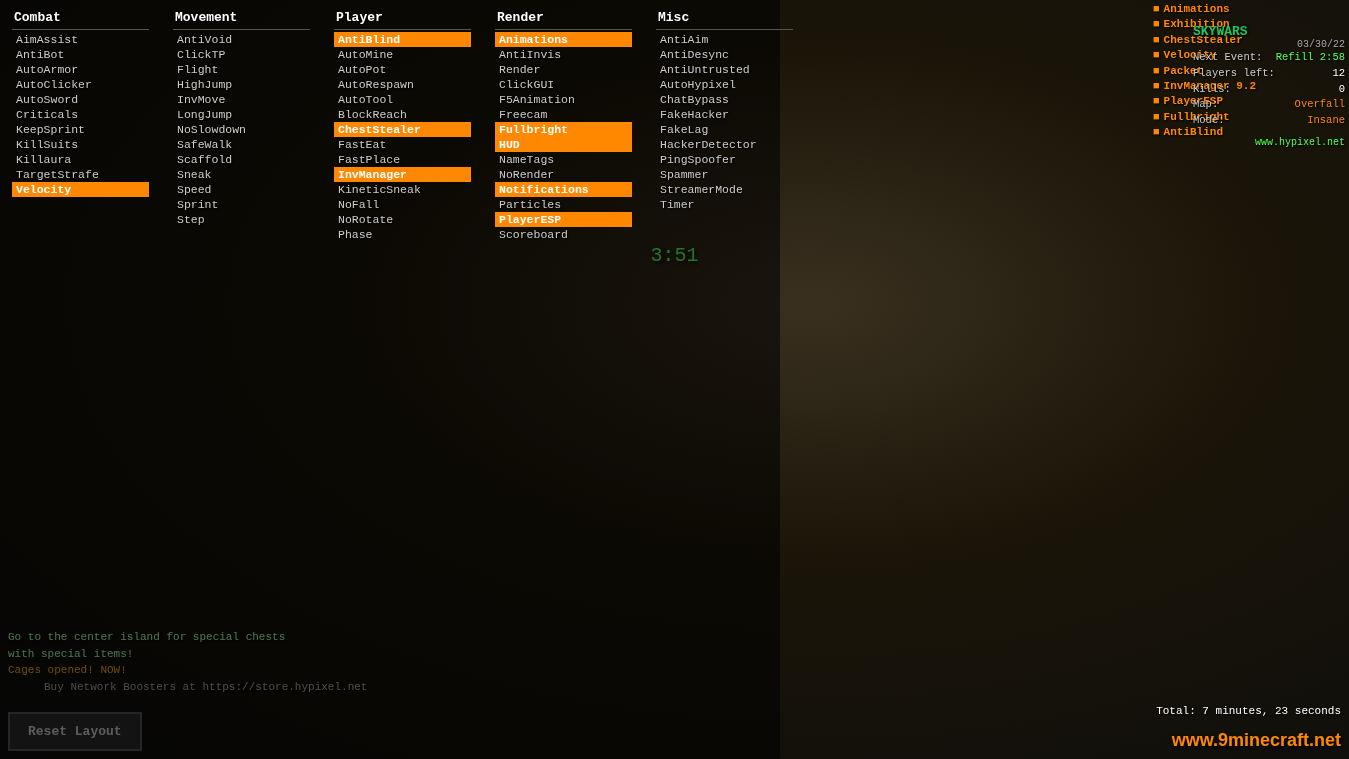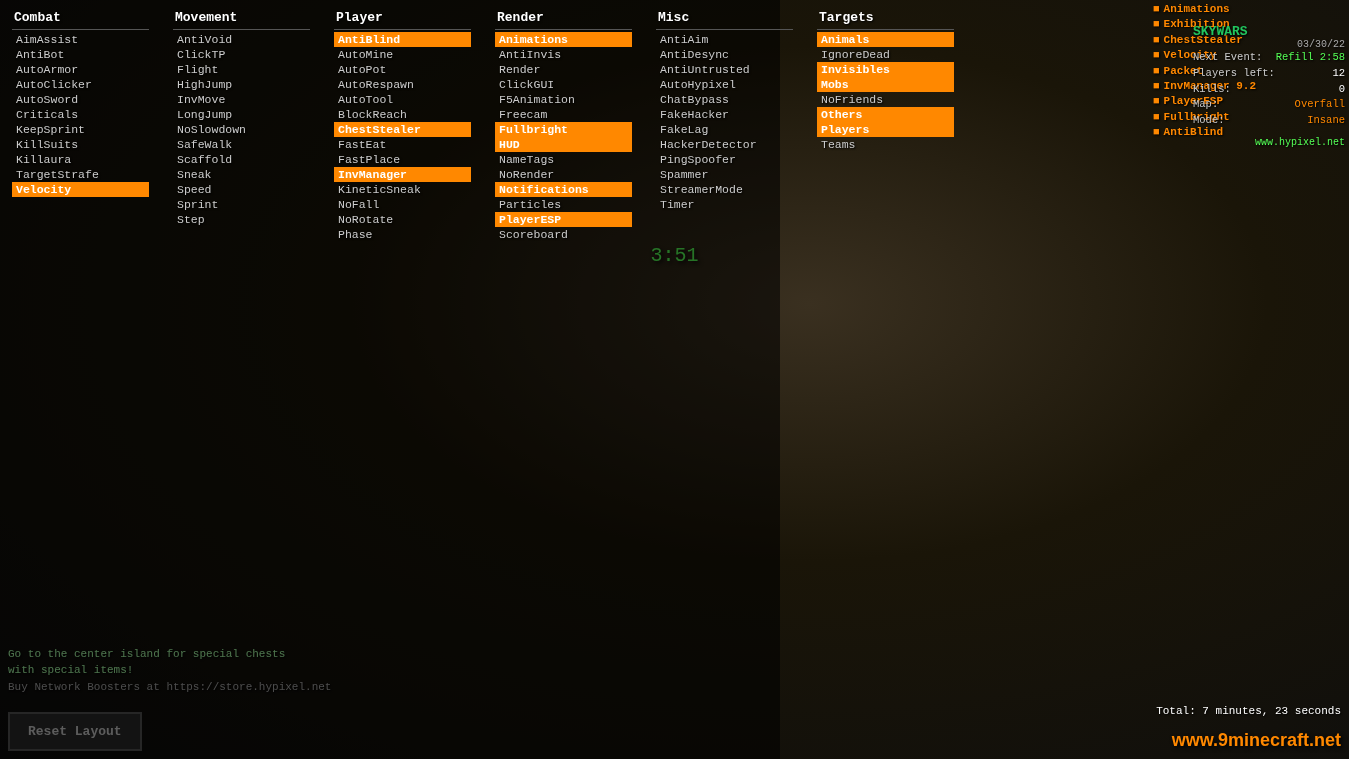--- a/index.html
+++ b/index.html
@@ -272,31 +272,20 @@
           <div class="menu-item">AutoHypixel</div>
           <div class="menu-item">ChatBypass</div>
           <div class="menu-item">FakeHacker</div>
           <div class="menu-item">FakeLag</div>
           <div class="menu-item">HackerDetector</div>
           <div class="menu-item">PingSpoofer</div>
           <div class="menu-item">Spammer</div>
           <div class="menu-item">StreamerMode</div>
           <div class="menu-item">Timer</div>
         </div>
-        <div class="menu-column">
-          <div class="col-header">Targets</div>
-          <div class="menu-item active">Animals</div>
-          <div class="menu-item">IgnoreDead</div>
-          <div class="menu-item active">Invisibles</div>
-          <div class="menu-item active">Mobs</div>
-          <div class="menu-item">NoFriends</div>
-          <div class="menu-item active">Others</div>
-          <div class="menu-item active">Players</div>
-          <div class="menu-item">Teams</div>
-        </div>
       </div>
   </div>
 </div>
 
 <div id="hud-top-right">
 <div class="hud-line">
       <span style="color: rgb(255, 136, 0);">■ </span>
       <span class="hud-active">Animations</span>
     </div>
     <div class="hud-line">
@@ -357,19 +346,20 @@
       <span style="color:#ff8800">Insane</span>
     </div>
     <div style="color: rgb(85, 255, 85); font-size: 10px; text-align: right; margin-top: 8px;">www.hypixel.net</div>
   </div>
 
 <div id="center-timer">3:51</div>
 
 <div id="chat-area">
 <div class="chat-line green" style="color: rgb(170, 255, 170);">Go to the center island for special chests</div>
     <div class="chat-line green" style="color: rgb(170, 255, 170);">with special items!</div>
-    <div class="chat-line gray" style="color: rgb(170, 170, 170);">Buy Network Boosters at https://store.hypixel.net</div>
+    <div class="chat-line orange" style="color: rgb(255, 170, 0);">Cages opened! NOW!</div>
+    <div class="chat-line gray" style="color: rgb(170, 170, 170); margin-left: 36px;">Buy Network Boosters at https://store.hypixel.net</div>
   </div>
 
 <button id="reset-layout-btn">Reset Layout</button>
 
 <div id="total-time" style="position:absolute;bottom:42px;right:8px;color:#ffffff;font-size:11px;text-shadow:1px 1px 2px #000;text-align:center;">Total: 7 minutes, 23 seconds</div>
 <div id="watermark">www.9minecraft.net</div>
 
 </body></html>

